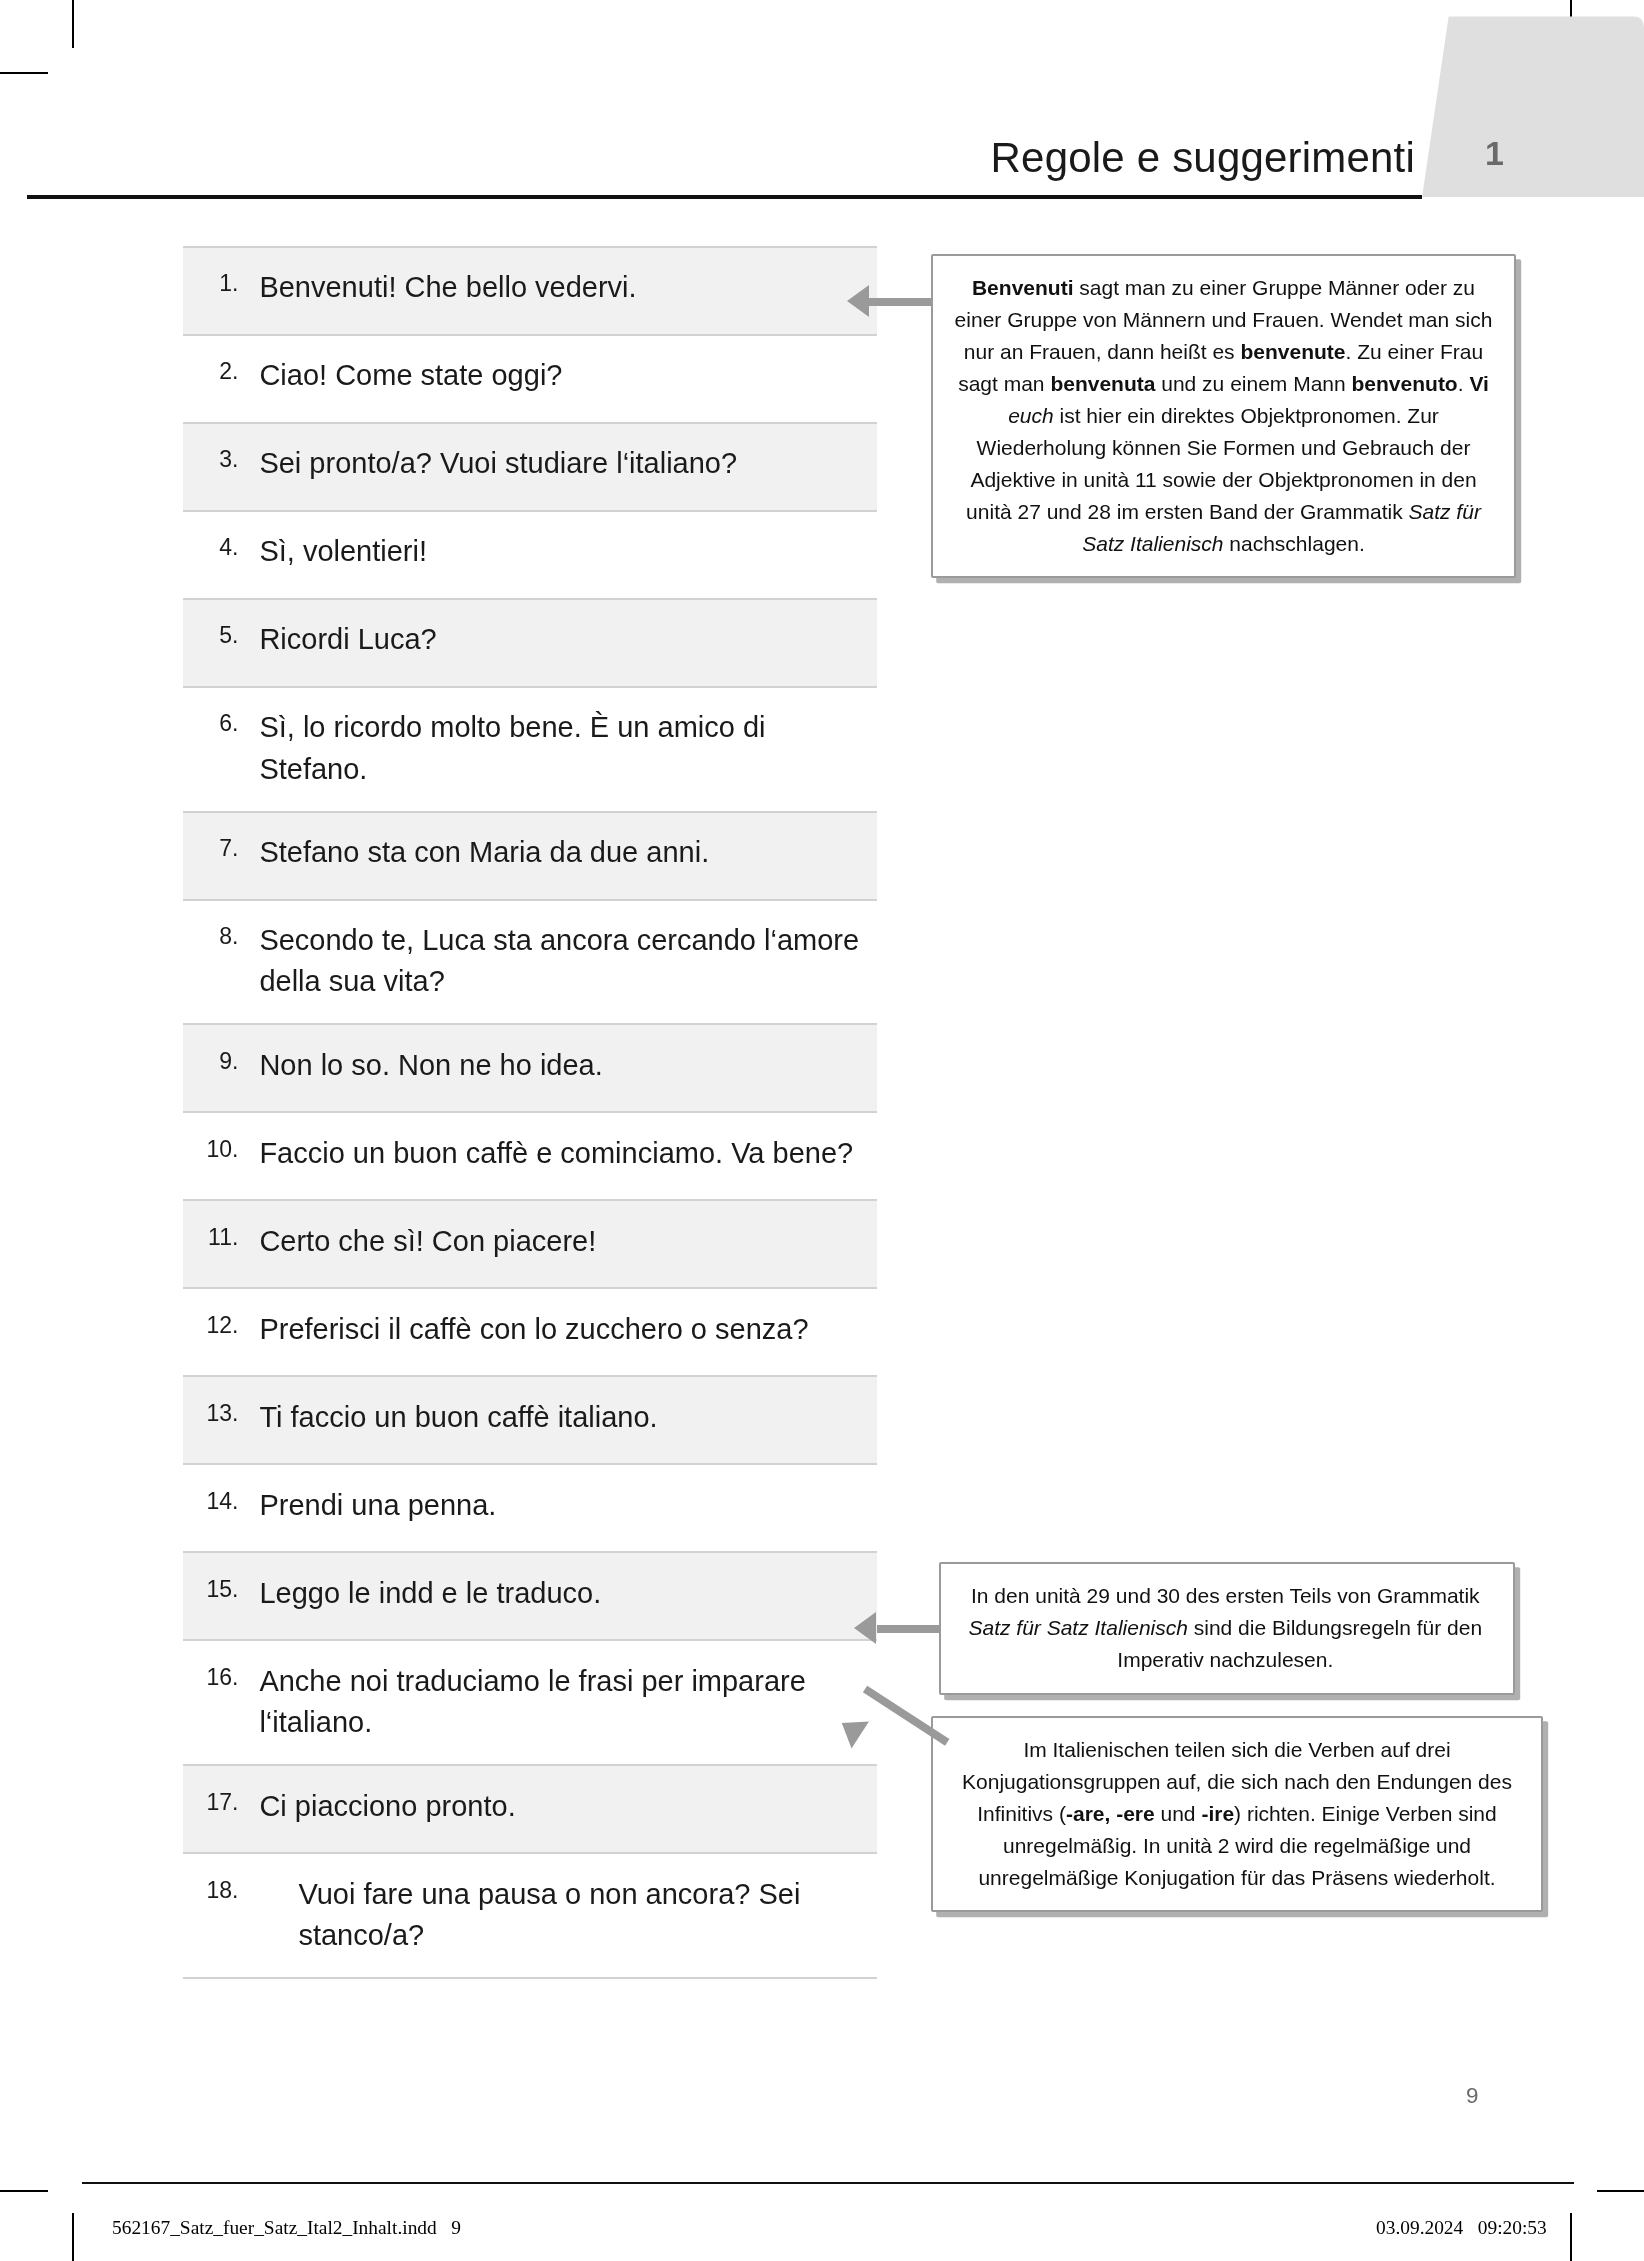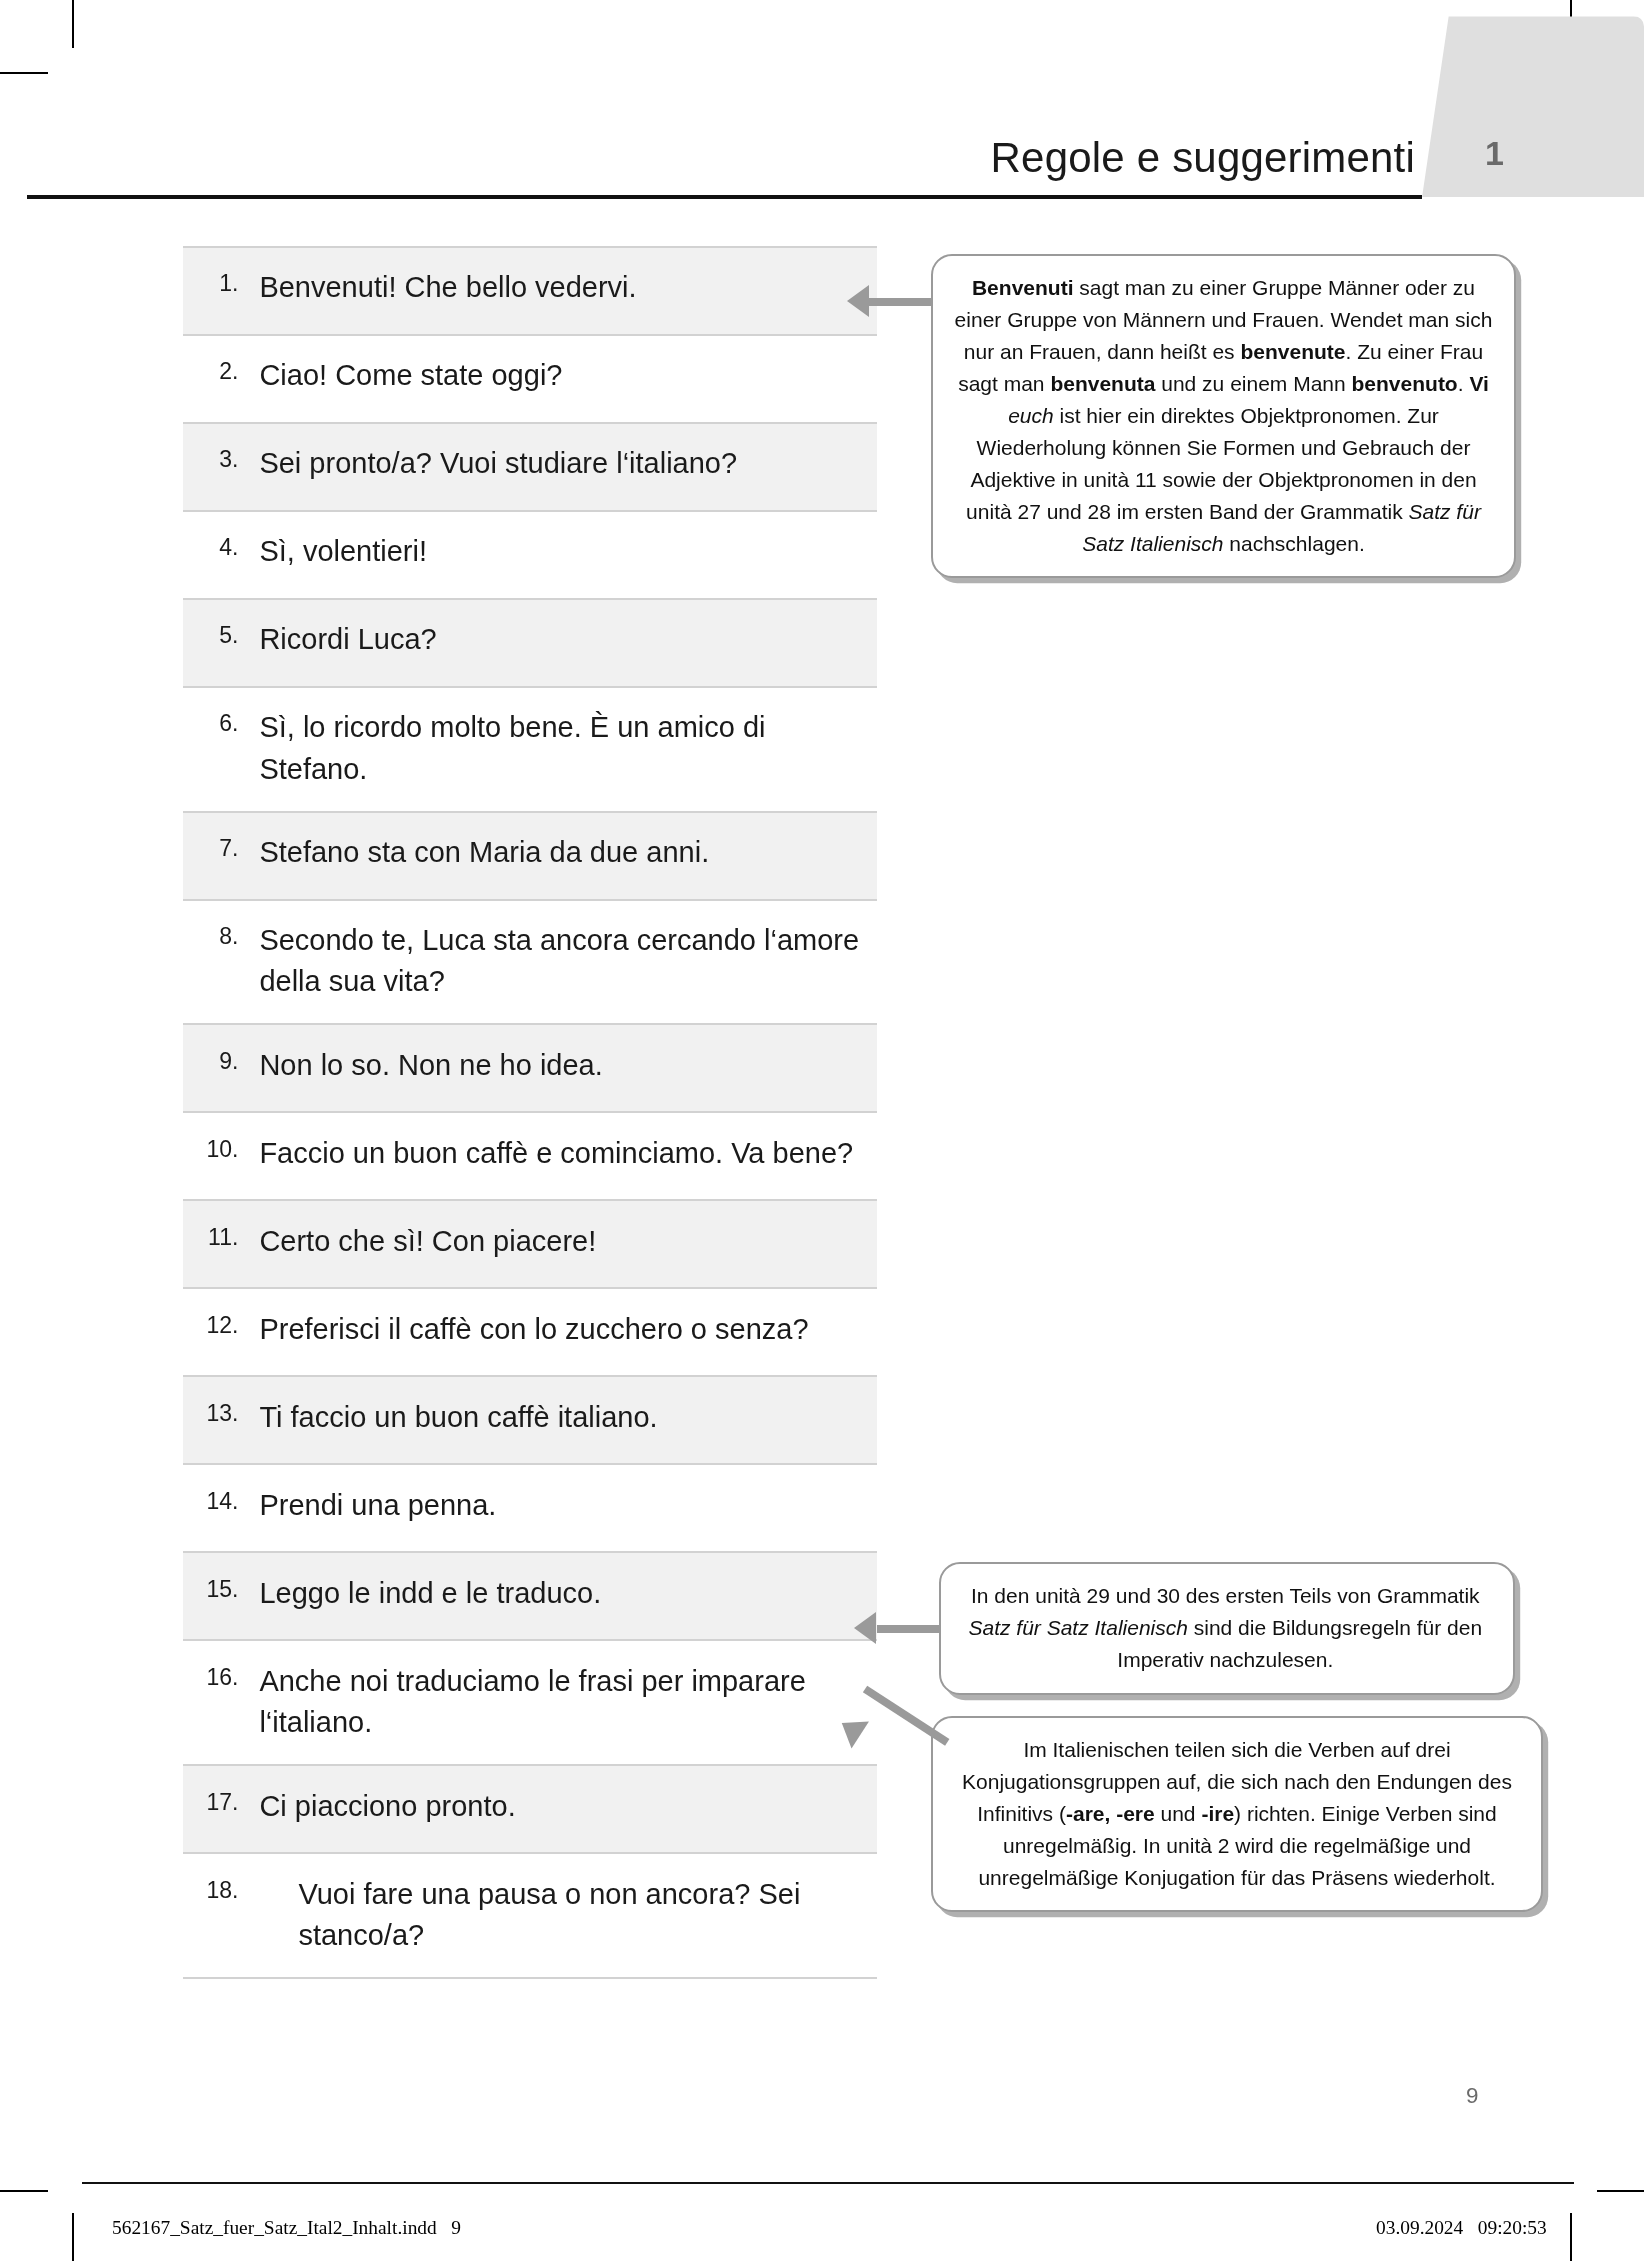--- a/index.html
+++ b/index.html
@@ -104,21 +104,21 @@
     color: #1a1a1a;
     line-height: 1.42;
   }
 
   
   .callout {
     position: absolute;
     box-sizing: border-box;
     background: #ffffff;
     border: 2.2px solid #9a9a9a;
-    border-radius: 21px;
+    border-radius: 2px;
     box-shadow: 5.2px 5.2px 0 0 rgba(150,150,150,0.75);
     text-align: center;
     font-size: 21px;
     line-height: 1.52;
     color: #111111;
     padding: 16.4px 19.4px;
   }
   .callout b { font-weight: bold; }
   .callout i { font-style: italic; }
 

